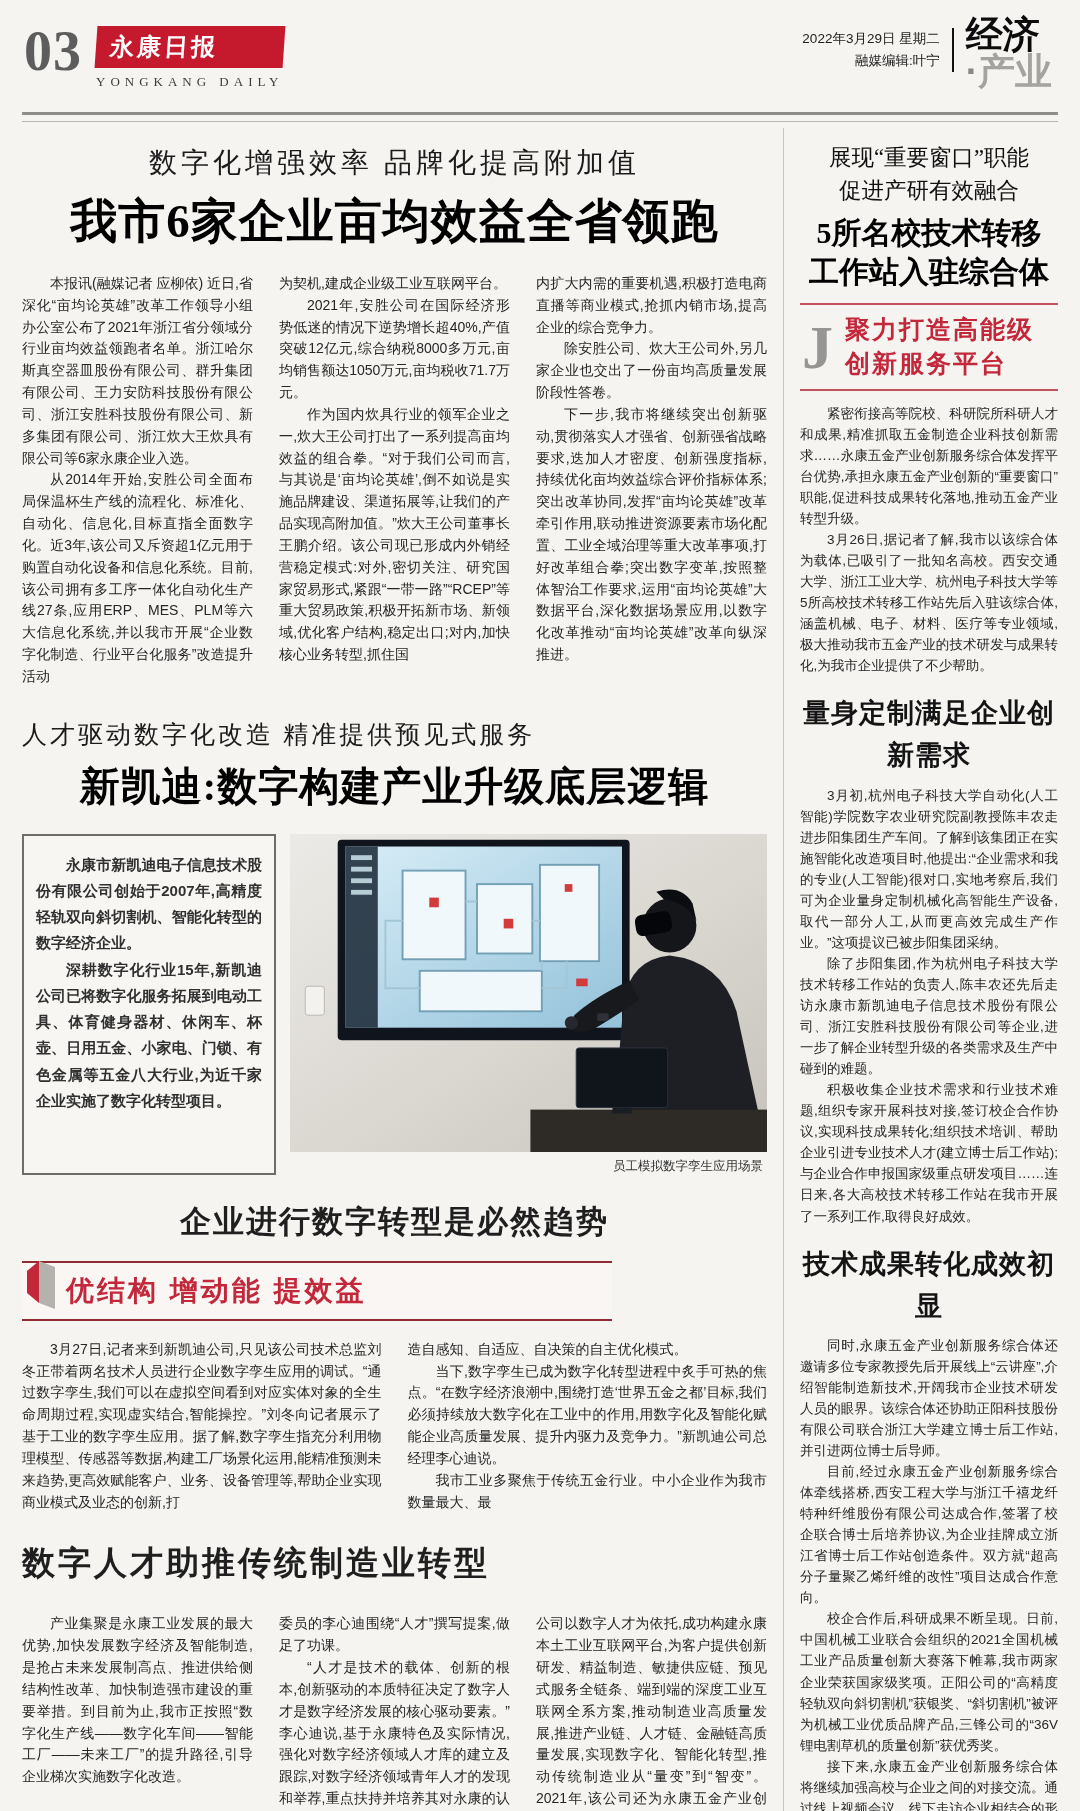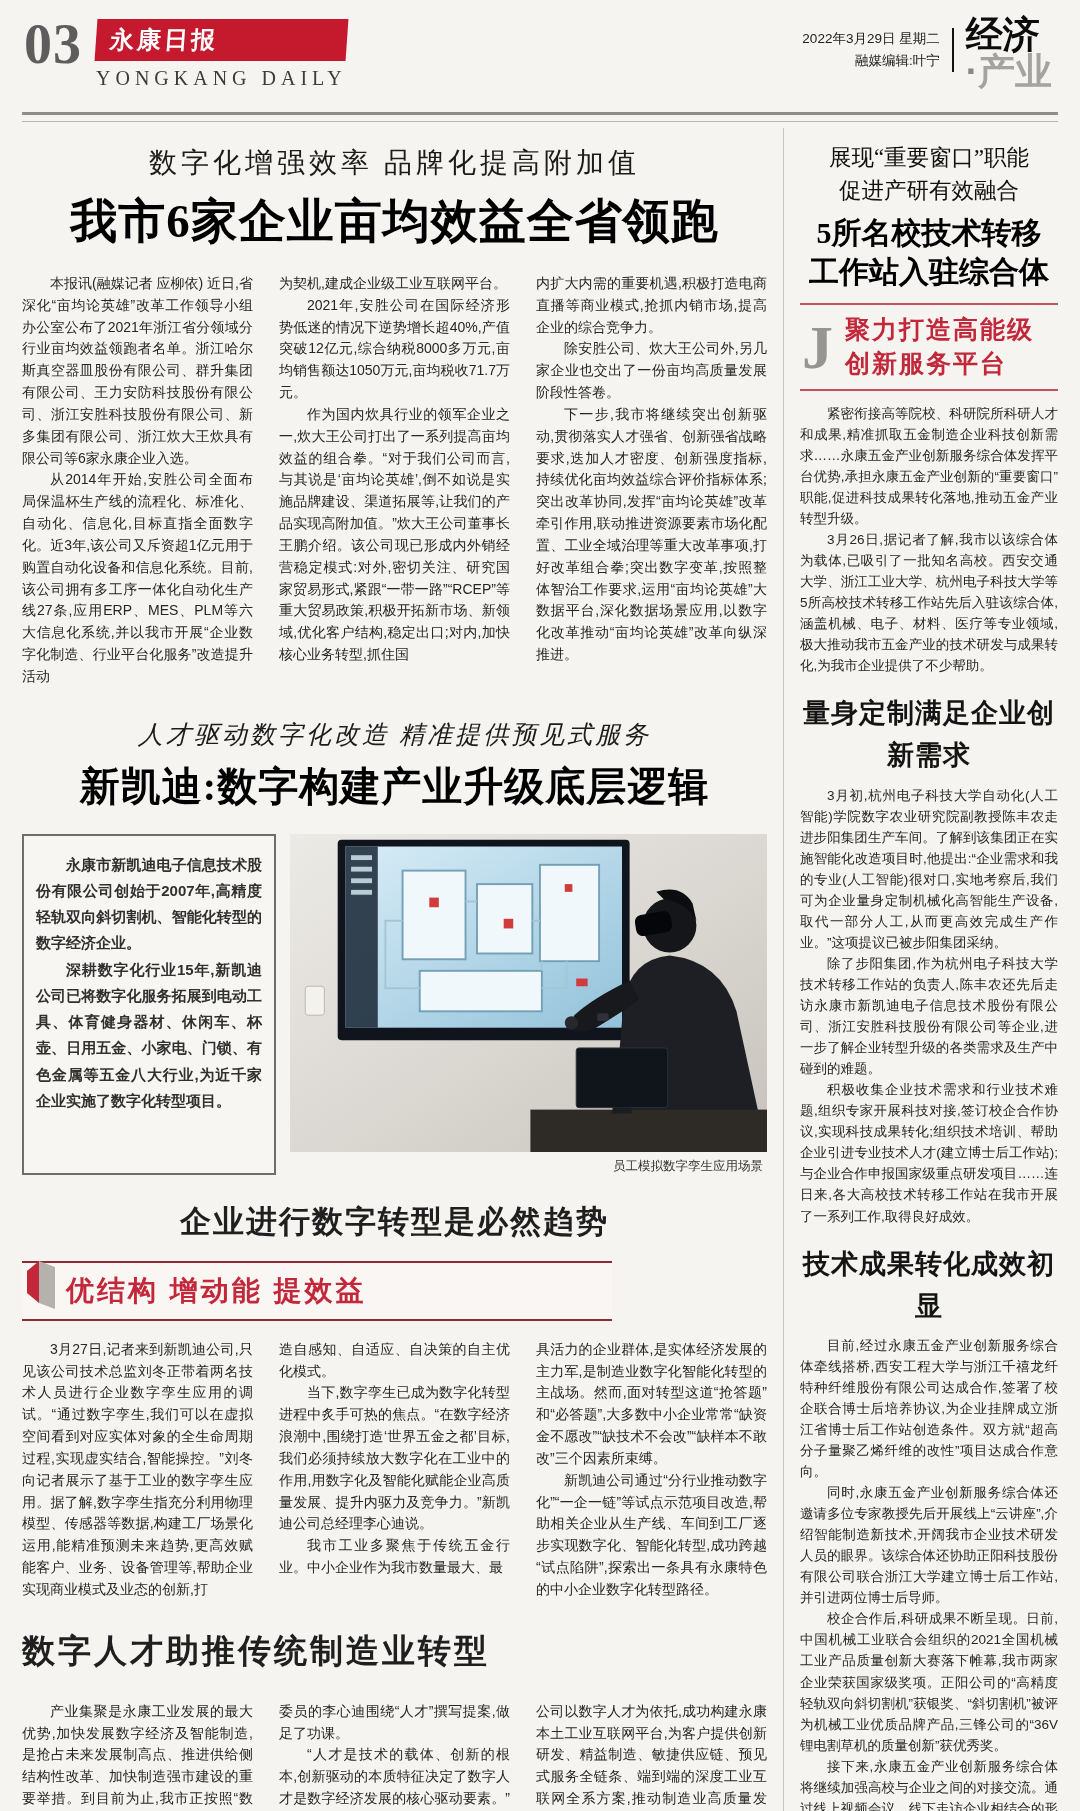--- a/index.html
+++ b/index.html
@@ -11,21 +11,21 @@
     -webkit-font-smoothing:antialiased;
   }
   .page{padding:6px 22px 28px 22px;}
 
   
   .hdr{display:flex;justify-content:space-between;align-items:flex-end;padding:4px 6px 22px 2px;}
   .hdr-left{display:flex;align-items:flex-start;gap:14px;}
   .pageno{font-family:"Liberation Serif",serif;font-size:56px;line-height:0.9;color:#5d5d5d;font-weight:bold;letter-spacing:1px;}
   .mast{display:flex;flex-direction:column;}
   .mast-cn{background:#c5192d;color:#fff;font-family:"Liberation Serif",serif;font-weight:bold;font-size:24px;padding:5px 14px;letter-spacing:3px;transform:skewX(-4deg);}
-  .mast-en{font-family:"Liberation Serif",serif;font-size:20px;letter-spacing:5px;color:#3c3c3c;margin-top:6px;}
+  .mast-en{font-family:"Liberation Serif",serif;font-size:13px;letter-spacing:5px;color:#3c3c3c;margin-top:6px;}
   .hdr-right{display:flex;align-items:center;gap:12px;}
   .dateblock{text-align:right;font-size:13.5px;color:#222;line-height:1.6;}
   .vbar{width:2px;height:44px;background:#111;}
   .secttl{font-size:37px;font-weight:900;line-height:1;white-space:nowrap;}
   .secttl .main{color:#0c0c0c;}
   .secttl .dot{color:#888;}
   .secttl .sub{color:#a5a3a0;font-weight:700;}
   .hdr-rule{height:6px;border-top:3px solid #8f8d8a;border-bottom:1px solid #b9b7b3;margin-bottom:2px;}
 
   
@@ -36,21 +36,21 @@
 
   
   .kicker1{text-align:center;font-family:"Liberation Serif",serif;font-size:28px;letter-spacing:4px;color:#1c1c1c;margin:16px 0 8px;}
   .headline1{text-align:center;font-family:"Liberation Serif",serif;font-weight:900;font-size:47px;letter-spacing:1px;color:#000;margin:0 0 20px;}
   .cols{display:flex;gap:26px;}
   .col{flex:1;min-width:0;text-align:justify;font-size:14px;line-height:1.56;}
   .col p{margin:0;text-indent:2em;}
   .col p.cont{text-indent:0;}
 
   
-  .kicker2{text-align:center;font-family:"Liberation Serif",serif;font-size:25px;letter-spacing:3px;color:#1c1c1c;margin:30px 0 8px;font-style:italic;}
+  .kicker2{font-family:"Liberation Serif",serif;font-size:25px;letter-spacing:3px;color:#1c1c1c;margin:30px 0 8px;}
   .headline2{text-align:center;font-family:"Liberation Serif",serif;font-weight:900;font-size:40px;letter-spacing:1px;color:#000000;margin:0 0 20px;}
   .photo-row{display:flex;gap:14px;align-items:stretch;}
   .introbox{width:226px;flex:0 0 226px;border:2px solid #6d6d6d;background:#f7f6f3;padding:16px 12px;font-size:15px;font-weight:bold;line-height:1.75;color:#303030;text-align:justify;}
   .introbox p{margin:0;text-indent:2em;}
   .photo{flex:1;min-width:0;display:flex;flex-direction:column;}
   .photo-frame{flex:1;min-height:318px;background:#d8d5d0;overflow:hidden;}
   .photo-frame svg{display:block;width:100%;height:100%;}
   .caption{text-align:right;font-family:"Liberation Serif",serif;font-size:12.5px;color:#333;margin-top:6px;padding-right:4px;}
   .sec-title{text-align:center;font-size:31px;font-weight:900;color:#1f1f1f;letter-spacing:2px;margin:26px 0 18px;}
   .banner{position:relative;width:72%;border-top:2px solid #8e2b35;border-bottom:2px solid #8e2b35;background:#faf6f4;
@@ -204,24 +204,20 @@
 
         <div class="cols">
           <div class="col">
             <p>3月27日,记者来到新凯迪公司,只见该公司技术总监刘冬正带着两名技术人员进行企业数字孪生应用的调试。“通过数字孪生,我们可以在虚拟空间看到对应实体对象的全生命周期过程,实现虚实结合,智能操控。”刘冬向记者展示了基于工业的数字孪生应用。据了解,数字孪生指充分利用物理模型、传感器等数据,构建工厂场景化运用,能精准预测未来趋势,更高效赋能客户、业务、设备管理等,帮助企业实现商业模式及业态的创新,打</p>
           </div>
           <div class="col">
             <p class="cont">造自感知、自适应、自决策的自主优化模式。</p>
             <p>当下,数字孪生已成为数字化转型进程中炙手可热的焦点。“在数字经济浪潮中,围绕打造‘世界五金之都’目标,我们必须持续放大数字化在工业中的作用,用数字化及智能化赋能企业高质量发展、提升内驱力及竞争力。”新凯迪公司总经理李心迪说。</p>
             <p>我市工业多聚焦于传统五金行业。中小企业作为我市数量最大、最</p>
           </div>
-          <div class="col">
-            <p class="cont">具活力的企业群体,是实体经济发展的主力军,是制造业数字化智能化转型的主战场。然而,面对转型这道“抢答题”和“必答题”,大多数中小企业常常“缺资金不愿改”“缺技术不会改”“缺样本不敢改”三个因素所束缚。</p>
-            <p>新凯迪公司通过“分行业推动数字化”“一企一链”等试点示范项目改造,帮助相关企业从生产线、车间到工厂逐步实现数字化、智能化转型,成功跨越“试点陷阱”,探索出一条具有永康特色的中小企业数字化转型路径。</p>
-          </div>
         </div>
 
         <div class="sec-title2">数字人才助推传统制造业转型</div>
 
         <div class="cols">
           <div class="col">
             <p>产业集聚是永康工业发展的最大优势,加快发展数字经济及智能制造,是抢占未来发展制高点、推进供给侧结构性改革、加快制造强市建设的重要举措。到目前为止,我市正按照“数字化生产线——数字化车间——智能工厂——未来工厂”的提升路径,引导企业梯次实施数字化改造。</p>
 
           </div>
           <div class="col">
@@ -261,22 +257,22 @@
         <div class="rbody">
           <p>紧密衔接高等院校、科研院所科研人才和成果,精准抓取五金制造企业科技创新需求……永康五金产业创新服务综合体发挥平台优势,承担永康五金产业创新的“重要窗口”职能,促进科技成果转化落地,推动五金产业转型升级。</p>
           <p>3月26日,据记者了解,我市以该综合体为载体,已吸引了一批知名高校。西安交通大学、浙江工业大学、杭州电子科技大学等5所高校技术转移工作站先后入驻该综合体,涵盖机械、电子、材料、医疗等专业领域,极大推动我市五金产业的技术研发与成果转化,为我市企业提供了不少帮助。</p>
 
           <div class="rsub">量身定制满足企业创新需求</div>
           <p>3月初,杭州电子科技大学自动化(人工智能)学院数字农业研究院副教授陈丰农走进步阳集团生产车间。了解到该集团正在实施智能化改造项目时,他提出:“企业需求和我的专业(人工智能)很对口,实地考察后,我们可为企业量身定制机械化高智能生产设备,取代一部分人工,从而更高效完成生产作业。”这项提议已被步阳集团采纳。</p>
           <p>除了步阳集团,作为杭州电子科技大学技术转移工作站的负责人,陈丰农还先后走访永康市新凯迪电子信息技术股份有限公司、浙江安胜科技股份有限公司等企业,进一步了解企业转型升级的各类需求及生产中碰到的难题。</p>
           <p>积极收集企业技术需求和行业技术难题,组织专家开展科技对接,签订校企合作协议,实现科技成果转化;组织技术培训、帮助企业引进专业技术人才(建立博士后工作站);与企业合作申报国家级重点研发项目……连日来,各大高校技术转移工作站在我市开展了一系列工作,取得良好成效。</p>
 
           <div class="rsub">技术成果转化成效初显</div>
+          <p>同时,永康五金产业创新服务综合体还邀请多位专家教授先后开展线上“云讲座”,介绍智能制造新技术,开阔我市企业技术研发人员的眼界。该综合体还协助正阳科技股份有限公司联合浙江大学建立博士后工作站,并引进两位博士后导师。</p>
           <p>目前,经过永康五金产业创新服务综合体牵线搭桥,西安工程大学与浙江千禧龙纤特种纤维股份有限公司达成合作,签署了校企联合博士后培养协议,为企业挂牌成立浙江省博士后工作站创造条件。双方就“超高分子量聚乙烯纤维的改性”项目达成合作意向。</p>
-          <p>同时,永康五金产业创新服务综合体还邀请多位专家教授先后开展线上“云讲座”,介绍智能制造新技术,开阔我市企业技术研发人员的眼界。该综合体还协助正阳科技股份有限公司联合浙江大学建立博士后工作站,并引进两位博士后导师。</p>
           <p>校企合作后,科研成果不断呈现。日前,中国机械工业联合会组织的2021全国机械工业产品质量创新大赛落下帷幕,我市两家企业荣获国家级奖项。正阳公司的“高精度轻轨双向斜切割机”获银奖、“斜切割机”被评为机械工业优质品牌产品,三锋公司的“36V锂电割草机的质量创新”获优秀奖。</p>
           <p>接下来,永康五金产业创新服务综合体将继续加强高校与企业之间的对接交流。通过线上视频会议、线下走访企业相结合的形式,企业与高校的科研力量充分有效对接,为行业重大科技创新难题提出解决方案,共同攻克难关。</p>
 
           <p class="byline-right">融媒记者 胡美樱</p>
         </div>
       </div>
     </div>
   </div>
 </div>
 

